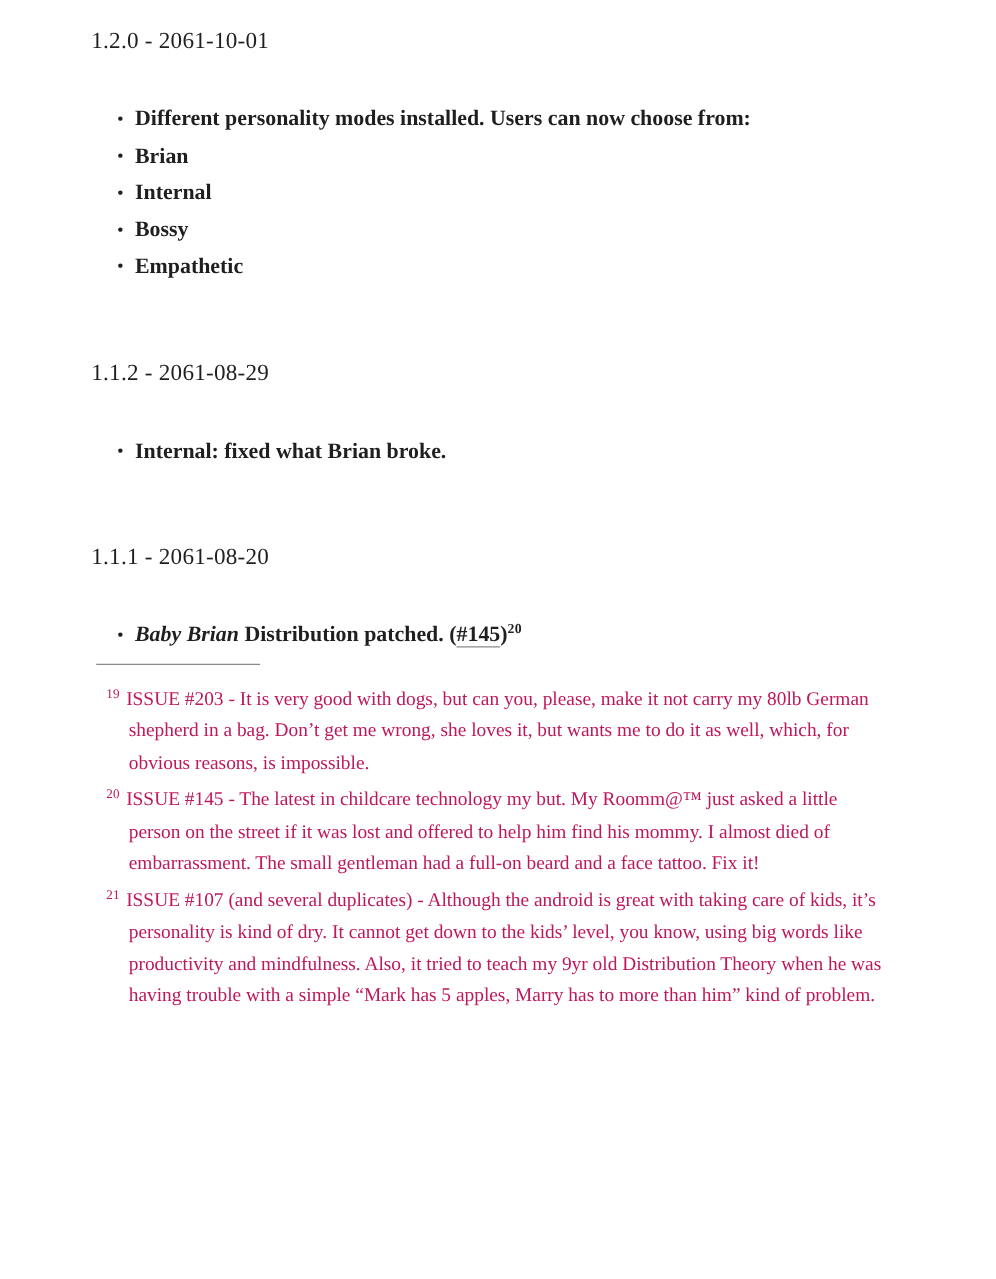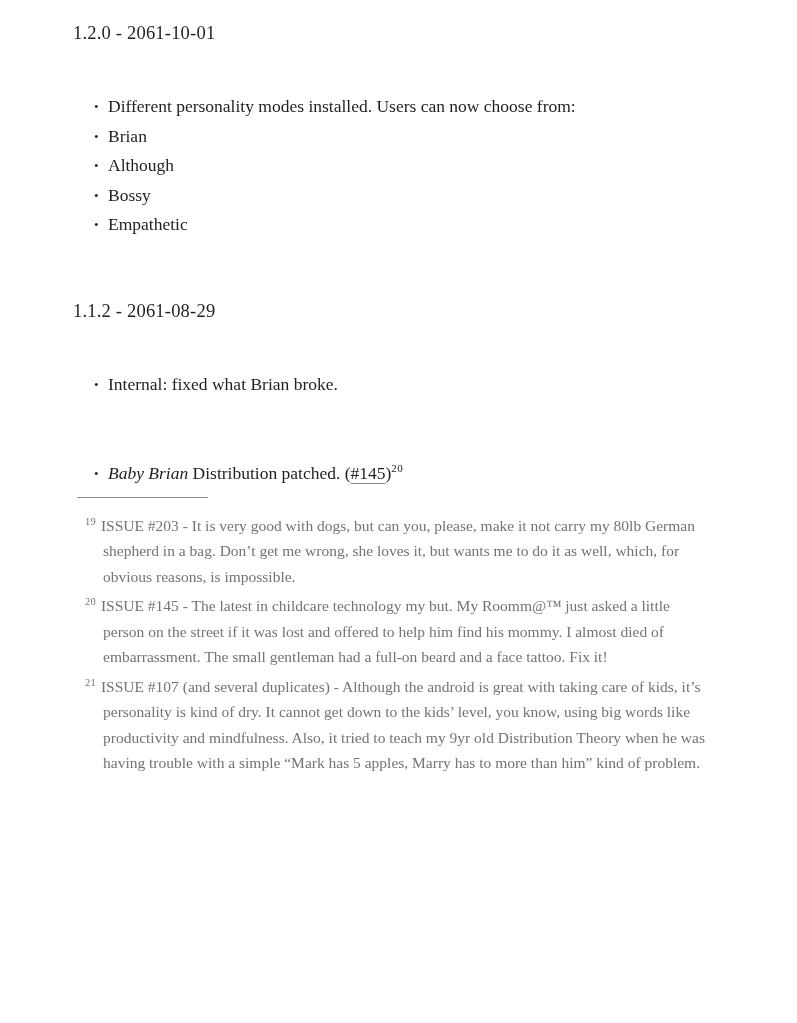--- a/index.html
+++ b/index.html
@@ -20,22 +20,23 @@
   .section-heading {
     font-size: 18.5px;
     font-weight: 400;
     line-height: 22px;
     margin: 0;
     color: #1f1f1f;
     letter-spacing: 0.2px;
   }
   .bullet-list {
     list-style: none;
-    margin: 48px 0 0 0;
+    margin: 36px 0 0 0;
     padding: 0;
+    font-weight: bold;
   }
   .bullet-item {
     position: relative;
     padding-left: 35px;
     font-size: 17.5px;
     line-height: 29.5px;
   }
   .bullet-item::before {
     content: "\2022";
     position: absolute;
@@ -69,54 +70,55 @@
     margin: 8px 0 15px 4px;
   }
   .footnotes { }
   .footnote {
     font-size: 15.5px;
     line-height: 25.5px;
     padding-left: 30px;
     text-indent: -18px;
     margin: 0 0 4px 0;
     max-width: 640px;
-    color: #737373;
+    color: #be185d;
   }
   sup.fnmark {
     font-size: 10.5px;
     line-height: 0;
     vertical-align: 6px;
     margin-right: 5px;
     letter-spacing: 0.2px;
   }
 </style>
 </head>
 <body>
 
 <div class="page">
 
   <div class="section">
     <h2 class="section-heading">1.2.0 - 2061-10-01</h2>
     <ul class="bullet-list">
       <li class="bullet-item"><span>Different personality modes installed. Users can now choose from:</span></li>
       <li class="bullet-item"><span>Brian</span></li>
-      <li class="bullet-item"><span>Although</span></li>
+      <li class="bullet-item"><span>Internal</span></li>
       <li class="bullet-item"><span>Bossy</span></li>
       <li class="bullet-item"><span>Empathetic</span></li>
     </ul>
   </div>
 
   <div class="section">
     <h2 class="section-heading">1.1.2 - 2061-08-29</h2>
     <ul class="bullet-list">
       <li class="bullet-item"><span>Internal: fixed what Brian broke.</span></li>
     </ul>
   </div>
 
   <div class="section sec-gap-1">
+    <h2 class="section-heading">1.1.1 - 2061-08-20</h2>
     <ul class="bullet-list">
       <li class="bullet-item"><em>Baby Brian</em><span> Distribution patched. (</span><a class="issue-link">#145</a><span>)</span><sup class="fnref">20</sup></li>
     </ul>
   </div>
 
 
   <hr class="footnote-separator">
 
   <div class="footnotes">
     <p class="footnote"><sup class="fnmark">19</sup><span>ISSUE #203 - It is very good with dogs, but can you, please, make it not carry my 80lb German shepherd in a bag. Don’t get me wrong, she loves it, but wants me to do it as well, which, for obvious reasons, is impossible.</span></p>

